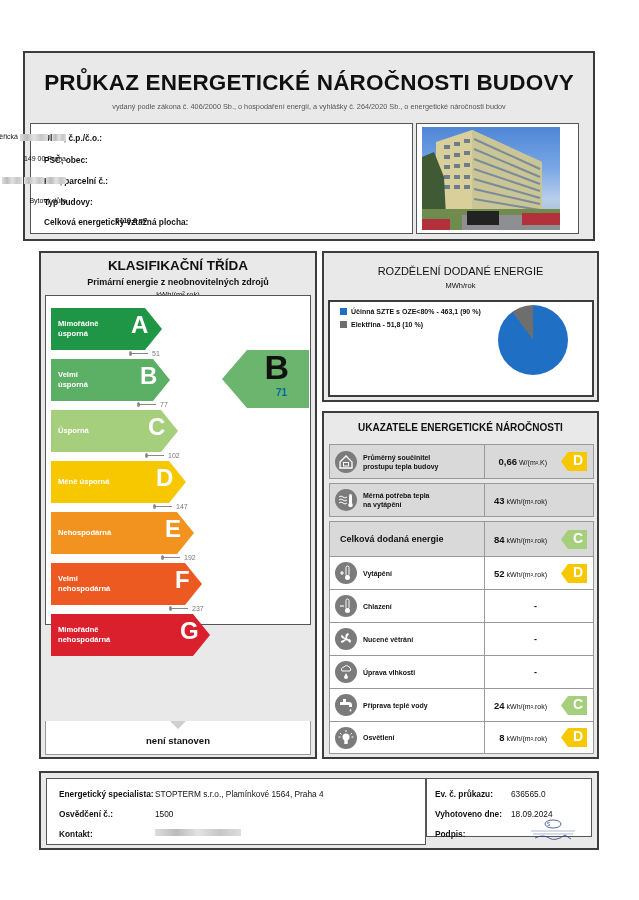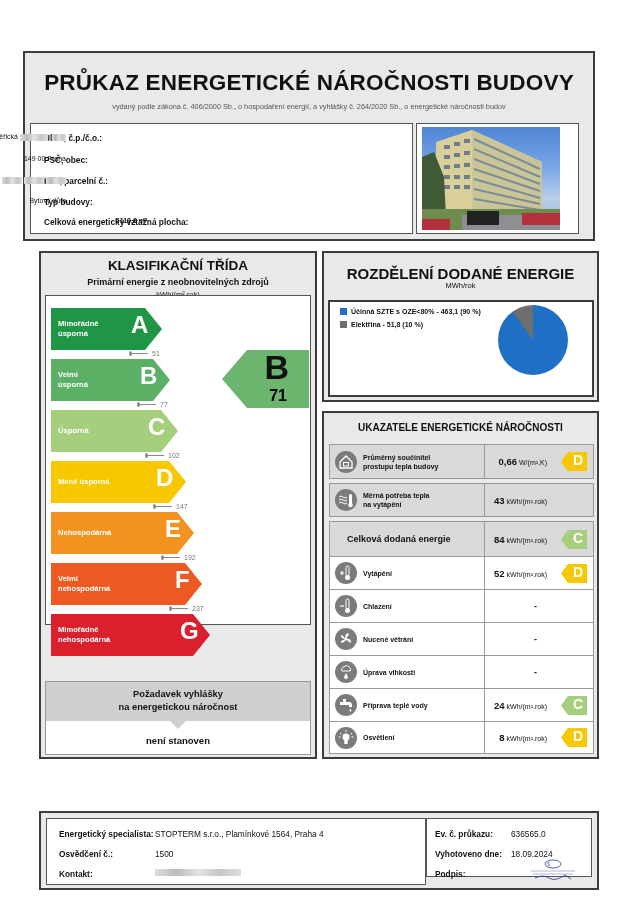--- a/index.html
+++ b/index.html
@@ -28,54 +28,54 @@
   #cls .h3 { position: absolute; left: 0; right: 0; top: 37px; text-align: center; font-size: 7.5px; }
   #scale { left: 4px; top: 42px; width: 266px; height: 330px; }
   .band { position: absolute; left: 5px; height: 42px; }
   .band .lbl { position: absolute; left: 7px; top: 0; height: 42px; display: flex; align-items: center; color: #fff; font-weight: bold; font-size: 7.6px; line-height: 10px; }
   .band .letter { position: absolute; top: 3px; color: #fff; font-weight: bold; font-size: 24px; }
   .thresh { position: absolute; font-size: 7px; color: #777; display: flex; align-items: center; }
   .thresh .arr { display: inline-block; width: 18px; height: 1px; background: #888; margin-right: 4px; position: relative; }
   .thresh .arr::before { content: ""; position: absolute; left: -1px; top: -2px; width: 3px; height: 5px; background: #888; border-radius: 50%; }
   #cur { position: absolute; left: 176px; top: 54px; width: 87px; height: 58px; }
   #cur .letter { position: absolute; right: 20px; top: -2px; font-weight: bold; font-size: 34px; color: #111; }
-  #cur .num { position: absolute; right: 22px; top: 37px; font-weight: bold; font-size: 16px; color: #000000; }
+  #cur .num { position: absolute; right: 22px; top: 37px; font-weight: bold; font-size: 10px; color: #0369a1; }
 
   #req-head { position: absolute; left: 4px; top: 428px; width: 266px; height: 40px; background: #cfcfcf; border: 1px solid #999; border-bottom: none; text-align: center; font-weight: bold; font-size: 9.3px; line-height: 13px; padding-top: 6px; }
   #req-body { position: absolute; left: 4px; top: 468px; width: 266px; height: 34px; background: #fff; border: 1px solid #999; border-top: none; text-align: center; font-weight: bold; font-size: 9.5px; padding-top: 14px; }
   #req-tri { position: absolute; left: 129px; top: 468px; width: 0; height: 0; border-left: 8px solid transparent; border-right: 8px solid transparent; border-top: 8px solid #cfcfcf; }
 
   
   #dist { left: 322px; top: 251px; width: 277px; height: 151px; }
-  #dist .h1 { position: absolute; left: 0; right: 0; top: 12px; text-align: center; font-weight: bold; font-size: 15px; }
+  #dist .h1 { position: absolute; left: 0; right: 0; top: 12px; text-align: center; font-weight: normal; font-size: 11px; }
   #dist .h3 { position: absolute; left: 0; right: 0; top: 28px; text-align: center; font-size: 7.5px; }
   #pie-frame { left: 4px; top: 47px; width: 266px; height: 97px; border: 2px solid #3c3c3c; }
   .leg { position: absolute; left: 10px; font-size: 7px; font-weight: bold; display: flex; align-items: center; }
   .leg .sw { width: 7px; height: 7px; margin-right: 4px; }
   #pie { position: absolute; left: 168px; top: 3px; width: 70px; height: 70px; border-radius: 50%; }
 
   
   #ind { left: 322px; top: 411px; width: 277px; height: 348px; }
   #ind .h1 { position: absolute; left: 0; right: 0; top: 9px; text-align: center; font-weight: bold; font-size: 10px; }
   .row { position: absolute; left: 5px; width: 265px; border: 1px solid #999; display: flex; }
   .row.grey { background: #d9d9d9; }
   .row.white { background: #fff; }
   .row .c1 { width: 155px; display: flex; align-items: center; border-right: 1px solid #999; }
   .row .c2 { flex: 1; position: relative; display: flex; align-items: center; }
   .ico { width: 22px; height: 22px; border-radius: 50%; background: #7b7b7b; margin-left: 5px; margin-right: 6px; flex-shrink: 0; position: relative; }
   .rlbl { font-size: 7px; font-weight: bold; line-height: 9px; }
-  .rlbl.big { font-size: 9px; margin-left: 17px; }
+  .rlbl.big { font-size: 9px; margin-left: 10px; }
   .val { position: absolute; right: 46px; font-size: 7px; white-space: nowrap; }
   .val .n { font-weight: bold; font-size: 9.5px; }
   .val.dash { right: 56px; font-weight: bold; font-size: 9px; }
   .tag { position: absolute; right: 6px; width: 26px; height: 19px; }
   .tag .t { position: absolute; right: 4px; top: 0; color: #fff; font-weight: bold; font-size: 14px; }
 
   
-  #ftr { left: 39px; top: 771px; width: 560px; height: 79px; margin-top: 40px; }
+  #ftr { left: 39px; top: 771px; width: 560px; height: 79px; }
   #ftr-l { left: 5px; top: 5px; width: 380px; height: 67px; }
   #ftr-r { left: 385px; top: 5px; width: 166px; height: 59px; }
   .frow { position: absolute; font-size: 8.3px; display: flex; white-space: nowrap; }
   .frow .lbl { font-weight: bold; }
 </style>
 </head>
 <body>
 
 <div class="box" id="hdr">
   <div class="title">PRŮKAZ ENERGETICKÉ NÁROČNOSTI BUDOVY</div>
@@ -261,24 +261,20 @@
 
     <div id="cur">
       <svg style="position:absolute;left:0;top:0" width="87" height="58">
           <polygon points="0,29 25,0 87,0 87,58 25,58" fill="#6cb56f"></polygon>
         </svg>
       <div class="letter">B</div>
       <div class="num">71</div>
     </div>
   </div>
 
-  <div id="req-head">
-    <div>Požadavek vyhlášky</div>
-    <div>na energetickou náročnost</div>
-  </div>
   <div id="req-body">není stanoven</div>
   <div id="req-tri"></div>
 </div>
 
 <div class="box" id="dist">
   <div class="h1">ROZDĚLENÍ DODANÉ ENERGIE</div>
   <div class="h3">MWh/rok</div>
   <div class="inner" id="pie-frame">
     <div class="leg" style="top:6px">
       <span class="sw" style="background:#1f6fc5"></span>

